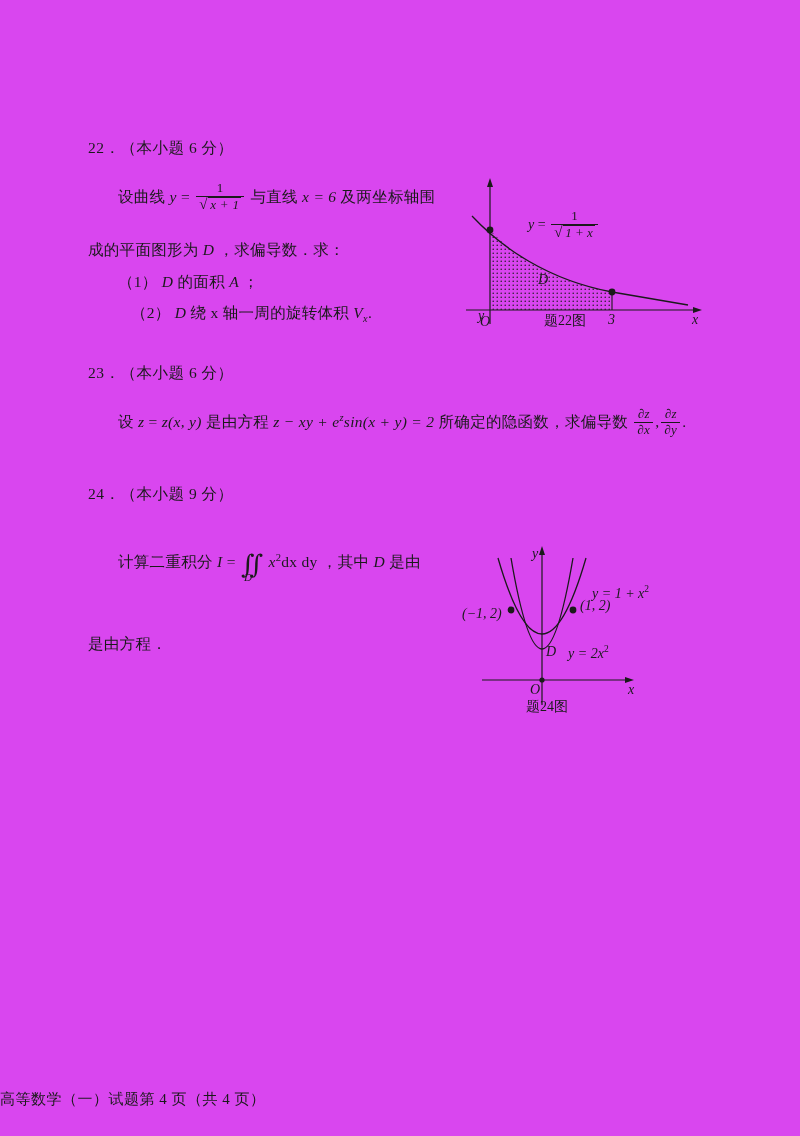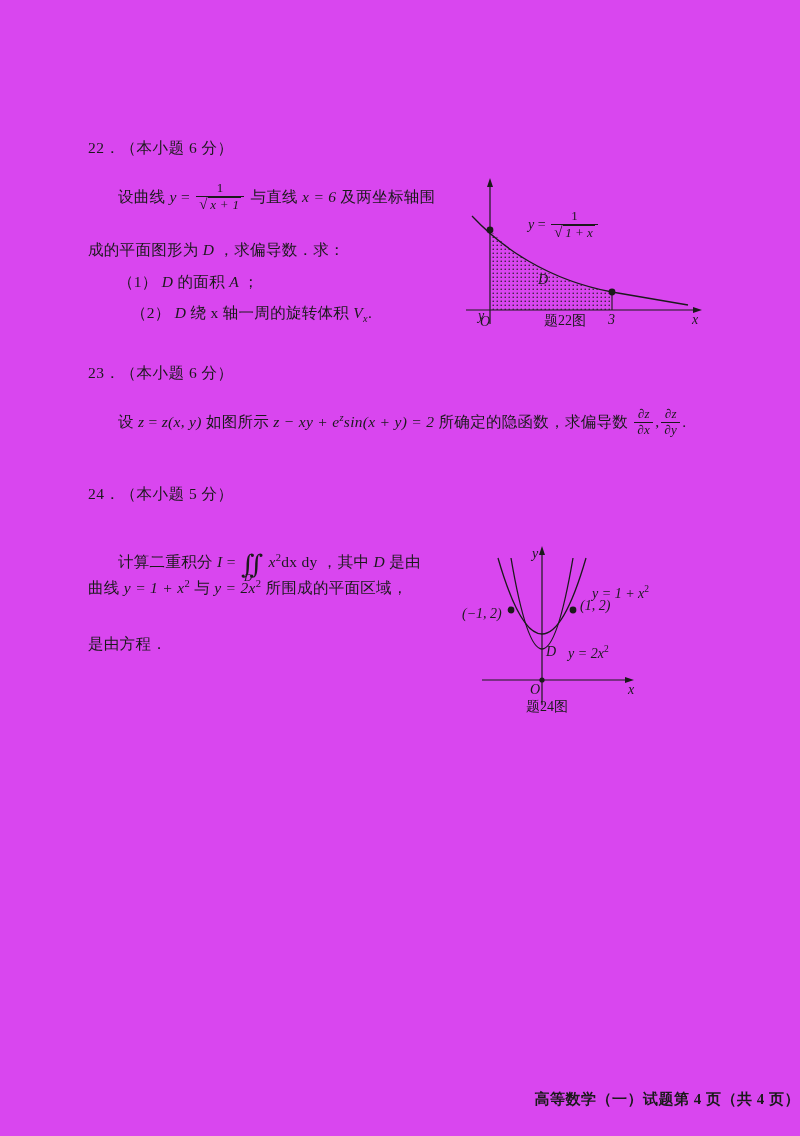--- a/index.html
+++ b/index.html
@@ -85,23 +85,23 @@
   .fig { position: absolute; }
   .fig svg { display: block; }
   .fig-cap {
     position: absolute;
     font-size: 14px;
     white-space: nowrap;
   }
   .footer {
     position: absolute;
     width: 100%;
-    text-align: right;
+    text-align: left;
     font-size: 15px;
-    font-weight: bold;
+    font-weight: normal;
     letter-spacing: 0.5px;
   }
 </style>
 </head>
 <body>
 
 <div class="page">
 
   <div class="blk q-head" style="left:88px; top:138px;">
     <span>22．</span><span>（本小题 6 分）</span>
@@ -182,54 +182,47 @@
 
   <div class="blk q-head" style="left:88px; top:363px;">
     <span>23．</span><span>（本小题 6 分）</span>
   </div>
 
   <div class="blk body-line" style="left:118px; top:408px;">
     <span>设</span>
     <span class="it">z</span>
     <span>=</span>
     <span class="it">z(x, y)</span>
-    <span>如图所示</span>
+    <span>是由方程</span>
     <span class="it">z − xy + e</span><sup class="sp it">z</sup><span class="it">sin(x + y) = 2</span>
     <span>所确定的隐函数，求偏导数</span>
     <span class="frac">
       <span class="num it">∂z</span>
       <span class="den it">∂x</span>
     </span><span>,</span><span class="frac">
       <span class="num it">∂z</span>
       <span class="den it">∂y</span>
     </span><span>.</span>
   </div>
 
   <div class="blk q-head" style="left:88px; top:484px;">
-    <span>24．</span><span>（本小题 5 分）</span>
+    <span>24．</span><span>（本小题 9 分）</span>
   </div>
 
   <div class="blk body-line" style="left:118px; top:520px;margin-top:32px;">
     <span>计算二重积分</span>
     <span class="it">I</span>
     <span>=</span>
     <span class="intint">∬<span class="lbl">D</span></span>
     <span class="it">x</span><sup class="sp">2</sup><span>dx dy</span>
     <span>，其中</span>
     <span class="it">D</span>
     <span>是由</span>
   </div>
 
-  <div class="blk body-line" style="left:88px; top:578px;">
-    <span>曲线</span>
-    <span class="it">y = 1 + x</span><sup class="sp">2</sup>
-    <span>与</span>
-    <span class="it">y = 2x</span><sup class="sp">2</sup>
-    <span>所围成的平面区域，</span>
-  </div>
 
   <div class="blk body-line" style="left:88px; top:634px;">是由方程．</div>
 
   <div class="fig" style="left:452px; top:540px;">
     <svg width="260" height="175" viewBox="0 0 260 175">
 
       <line x1="90" y1="165" x2="90" y2="12" stroke="#1a1a1a" stroke-width="1.2"></line>
       <polygon points="90,6 87,15 93,15" fill="#1a1a1a"></polygon>
 
       <line x1="30" y1="140" x2="176" y2="140" stroke="#1a1a1a" stroke-width="1.2"></line>

